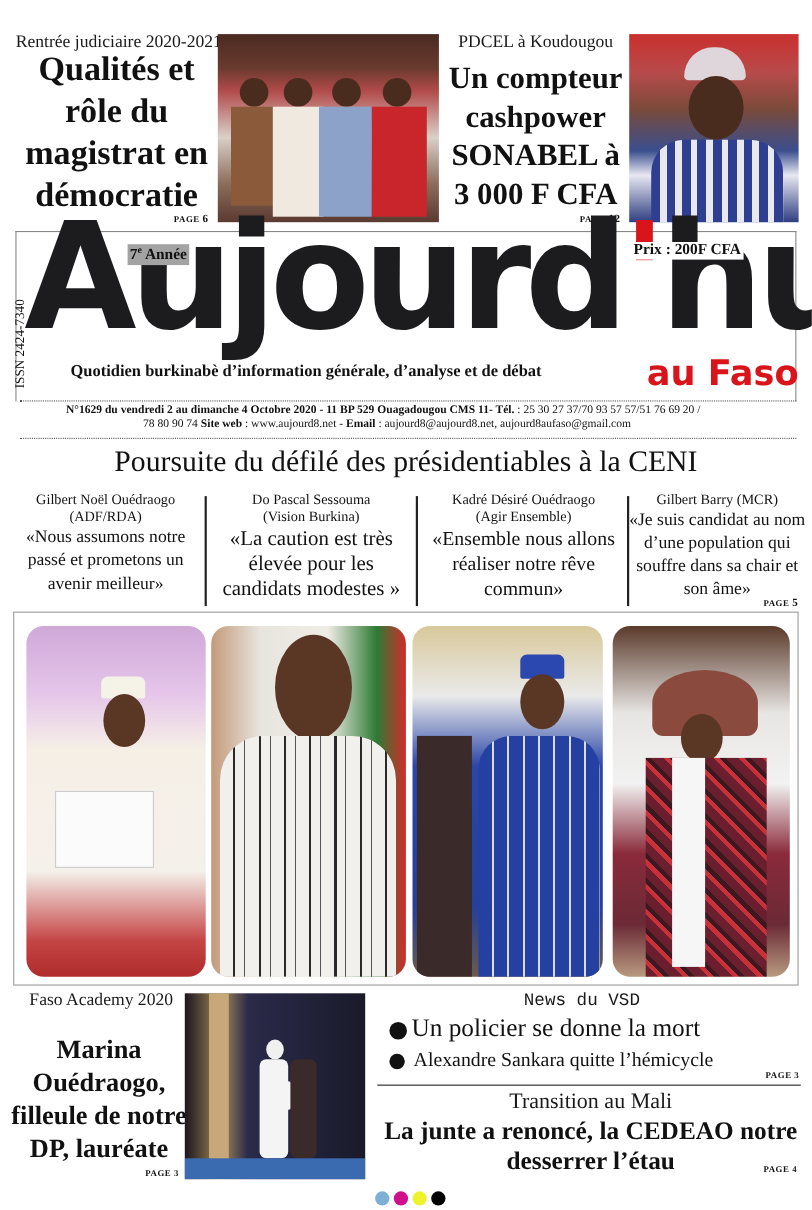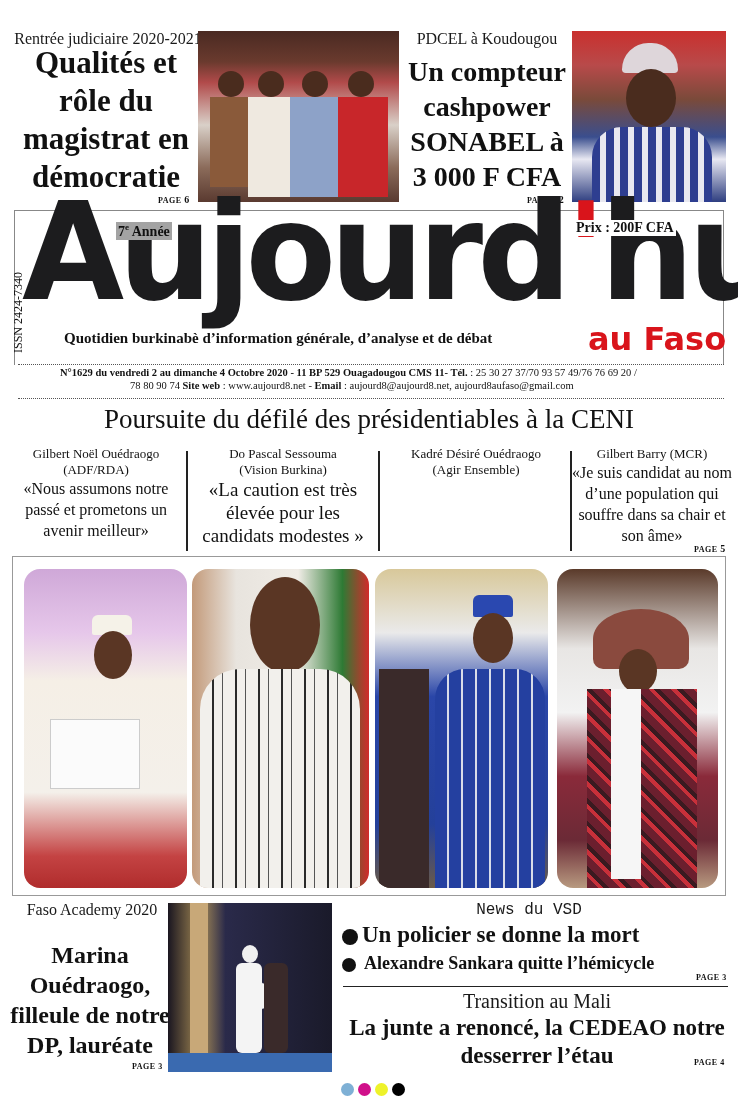--- a/index.html
+++ b/index.html
@@ -73,21 +73,21 @@
   .cap { position: absolute; border-radius: 6px 6px 2px 2px; }
 
   
   #academy-kicker { left: 12px; top: 901px; width: 160px; font-size: 16px; text-align: center; }
   #academy-headline { left: 10px; top: 920px; width: 160px; font-size: 24px; line-height: 30px; text-align: center; margin-top: 20px; }
   #academy-page { left: 132px; top: 1062px; }
   #photo-academy { left: 168px; top: 903px; width: 164px; height: 169px;
     background: radial-gradient(circle at 55% 55%, #f5f5f5 0 10%, transparent 11%), linear-gradient(90deg, #1a1620 0%, #a58a55 20%, #2a2a4a 35%, #1a1a2a 100%); }
 
   #vsd-kicker { left: 332px; top: 901px; width: 394px; font-size: 16px; text-align: center; font-family: Liberation Mono, monospace; }
-  .bullet-item { position: absolute; left: 342px; font-weight: bold; white-space: nowrap; }
+  .bullet-item { position: absolute; left: 354px; font-weight: normal; white-space: nowrap; }
   .bullet { display: inline-block; border-radius: 50%; background: #111; vertical-align: middle; }
   #vsd-item-1 { top: 922px; font-size: 23px; }
   #vsd-item-1 .bullet { width: 16px; height: 16px; margin-right: 4px; }
   #vsd-item-2 { top: 953px; font-size: 18px; }
   #vsd-item-2 .bullet { width: 14px; height: 14px; margin-right: 8px; }
   #vsd-page { left: 696px; top: 973px; }
   #hr-bottom { left: 343px; top: 986px; width: 385px; border-top: 1px solid #222; }
   #mali-kicker { left: 340px; top: 990px; width: 394px; font-size: 20px; text-align: center; }
   #mali-headline { left: 340px; top: 1014px; width: 394px; font-size: 23px; line-height: 28px; text-align: center; }
   #mali-page { left: 694px; top: 1058px; }
@@ -131,21 +131,21 @@
 <div class="abs" id="issn">ISSN 2424-7340</div>
 <div class="abs" id="logo-main">
   <span>Aujourd</span><span id="logo-apos">'</span><span>hui</span>
 </div>
 <div class="abs" id="logo-sub">au Faso</div>
 <div class="abs" id="year"><span>7</span><sup>e</sup><span> Année</span></div>
 <div class="abs" id="price">Prix : 200F CFA</div>
 <div class="abs" id="tagline">Quotidien burkinabè d’information générale, d’analyse et de débat</div>
 <div class="abs" id="dotted-1"></div>
 <div class="abs" id="info-line-1">
-  <b class="inline">N°1629 du vendredi 2 au dimanche 4 Octobre  2020 - 11 BP 529 Ouagadougou CMS 11-  </b><b class="inline">Tél.</b><span> : 25 30 27 37/70 93 57 49/76 76 69 20 /</span>
+  <b class="inline">N°1629 du vendredi 2 au dimanche 4 Octobre  2020 - 11 BP 529 Ouagadougou CMS 11-  </b><b class="inline">Tél.</b><span> : 25 30 27 37/70 93 57 57/51 76 69 20 /</span>
 </div>
 <div class="abs" id="info-line-2">
   <span>78 80 90 74  </span><b class="inline">Site web</b><span> : www.aujourd8.net - </span><b class="inline">Email</b><span> : aujourd8@aujourd8.net, aujourd8aufaso@gmail.com</span>
 </div>
 <div class="abs" id="dotted-2"></div>
 
 <div class="abs" id="ceni-headline">Poursuite du défilé des présidentiables à la CENI</div>
 
 <div class="cand" id="cand-1">
   <div class="name">Gilbert Noël Ouédraogo</div>
@@ -155,20 +155,21 @@
 <div class="vdiv" style="left:186px"></div>
 <div class="cand" id="cand-2">
   <div class="name">Do Pascal Sessouma</div>
   <div class="name">(Vision Burkina)</div>
   <div class="quote">«La caution  est très élevée pour les candidats modestes »</div>
 </div>
 <div class="vdiv" style="left:378px"></div>
 <div class="cand" id="cand-3">
   <div class="name">Kadré Désiré Ouédraogo</div>
   <div class="name">(Agir Ensemble)</div>
+  <div class="quote">«Ensemble nous allons réaliser notre rêve commun»</div>
 </div>
 <div class="vdiv" style="left:570px"></div>
 <div class="cand" id="cand-4">
   <div class="name">Gilbert Barry (MCR)</div>
   <div class="quote">«Je suis candidat au nom d’une population qui souffre dans sa chair et son âme»</div>
 </div>
 <div class="abs pageref" id="ceni-page">
   <span>PAGE</span>
   <span class="num">5</span>
 </div>

